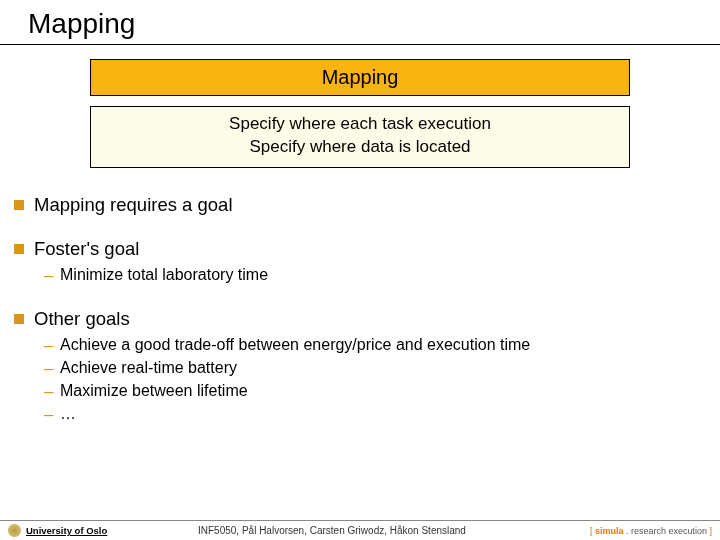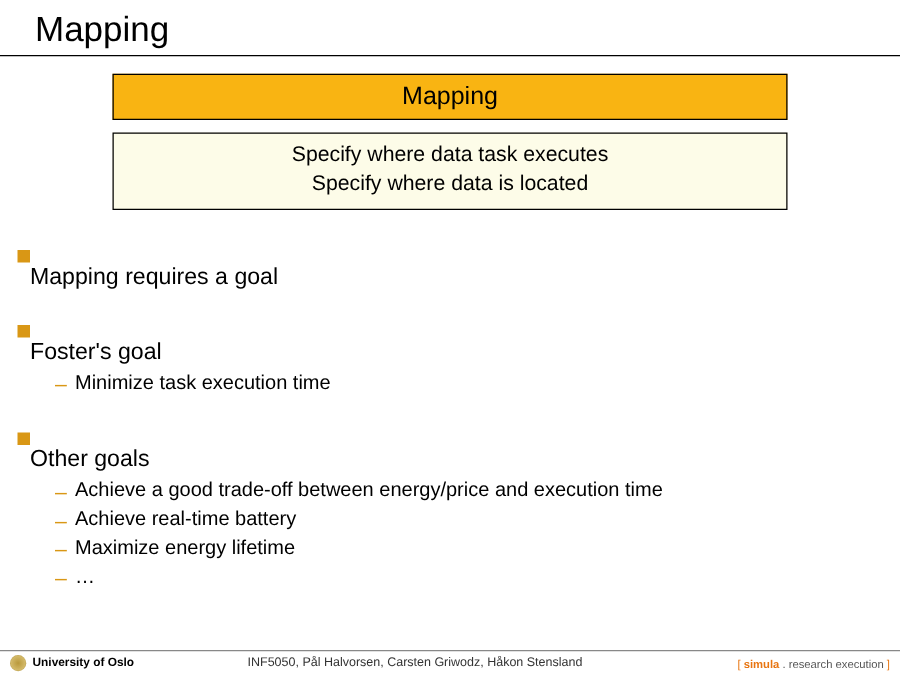--- a/index.html
+++ b/index.html
@@ -26,21 +26,21 @@
     background: #fdfce8;
     border: 1px solid #000;
     text-align: center;
     padding: 6px 0 8px 0;
     line-height: 1.35;
   }
   .spec-line { font-size: 17px; }
 
   .content { padding: 8px 14px 0 14px; }
 
-  .bullet-row { display: flex; align-items: flex-start; margin-top: 22px; flex-direction: column; }
+  .bullet-row { display: flex; align-items: flex-start; margin-top: 22px; }
   .bullet-row:first-child { margin-top: 18px; }
   .bullet-square {
     width: 10px; height: 10px;
     background: #d99715;
     margin-top: 6px;
     flex: 0 0 auto;
   }
   .bullet-text { font-size: 18.5px; margin-left: 10px; }
 
   .sub-list { margin: 6px 0 0 30px; }
@@ -63,21 +63,21 @@
     align-items: center;
     font-size: 9px;
     padding: 0 8px;
   }
   .footer-left { display: flex; align-items: center; gap: 5px; flex: 0 0 190px; }
   .uio-seal {
     width: 13px; height: 13px; border-radius: 50%;
     background: radial-gradient(circle, #b9993c 0%, #d2b867 60%, #8a6d1f 100%);
     flex: 0 0 auto;
   }
-  .uio-text { font-weight: bold; font-size: 9.5px; }
+  .uio-text { font-weight: bold; font-size: 9.5px; text-decoration: underline; }
   .footer-center { flex: 1; text-align: left; font-size: 10px; color: #333; }
   .footer-right { flex: 0 0 160px; text-align: right; font-size: 9px; white-space: nowrap; }
   .br1 { color: #e87511; }
   .br2 { color: #e87511; font-weight: bold; }
   .br3 { color: #555; }
   .br4 { color: #e87511; }
 </style>
 </head>
 <body>
 
@@ -86,58 +86,58 @@
   <div class="title-area">
     <div class="title">Mapping</div>
   </div>
   <div class="title-rule"></div>
 
   <div class="banner-box">
     <div class="banner-label">Mapping</div>
   </div>
 
   <div class="spec-box">
-    <div class="spec-line">Specify where data task executes</div>
+    <div class="spec-line">Specify where each task execution</div>
     <div class="spec-line">Specify where data is located</div>
   </div>
 
   <div class="content">
 
     <div class="bullet-row">
       <div class="bullet-square"></div>
       <div class="bullet-text">Mapping requires a goal</div>
     </div>
 
     <div class="bullet-row">
       <div class="bullet-square"></div>
       <div class="bullet-text">Foster's goal</div>
     </div>
     <div class="sub-list">
       <div class="sub-row">
         <div class="dash">–</div>
-        <div class="sub-text">Minimize task execution time</div>
+        <div class="sub-text">Minimize total laboratory time</div>
       </div>
     </div>
 
     <div class="bullet-row">
       <div class="bullet-square"></div>
       <div class="bullet-text">Other goals</div>
     </div>
     <div class="sub-list">
       <div class="sub-row">
         <div class="dash">–</div>
         <div class="sub-text">Achieve a good trade-off between energy/price and execution time</div>
       </div>
       <div class="sub-row">
         <div class="dash">–</div>
         <div class="sub-text">Achieve real-time battery</div>
       </div>
       <div class="sub-row">
         <div class="dash">–</div>
-        <div class="sub-text">Maximize energy lifetime</div>
+        <div class="sub-text">Maximize between lifetime</div>
       </div>
       <div class="sub-row">
         <div class="dash">–</div>
         <div class="sub-text">…</div>
       </div>
     </div>
 
   </div>
 
   <div class="footer">

